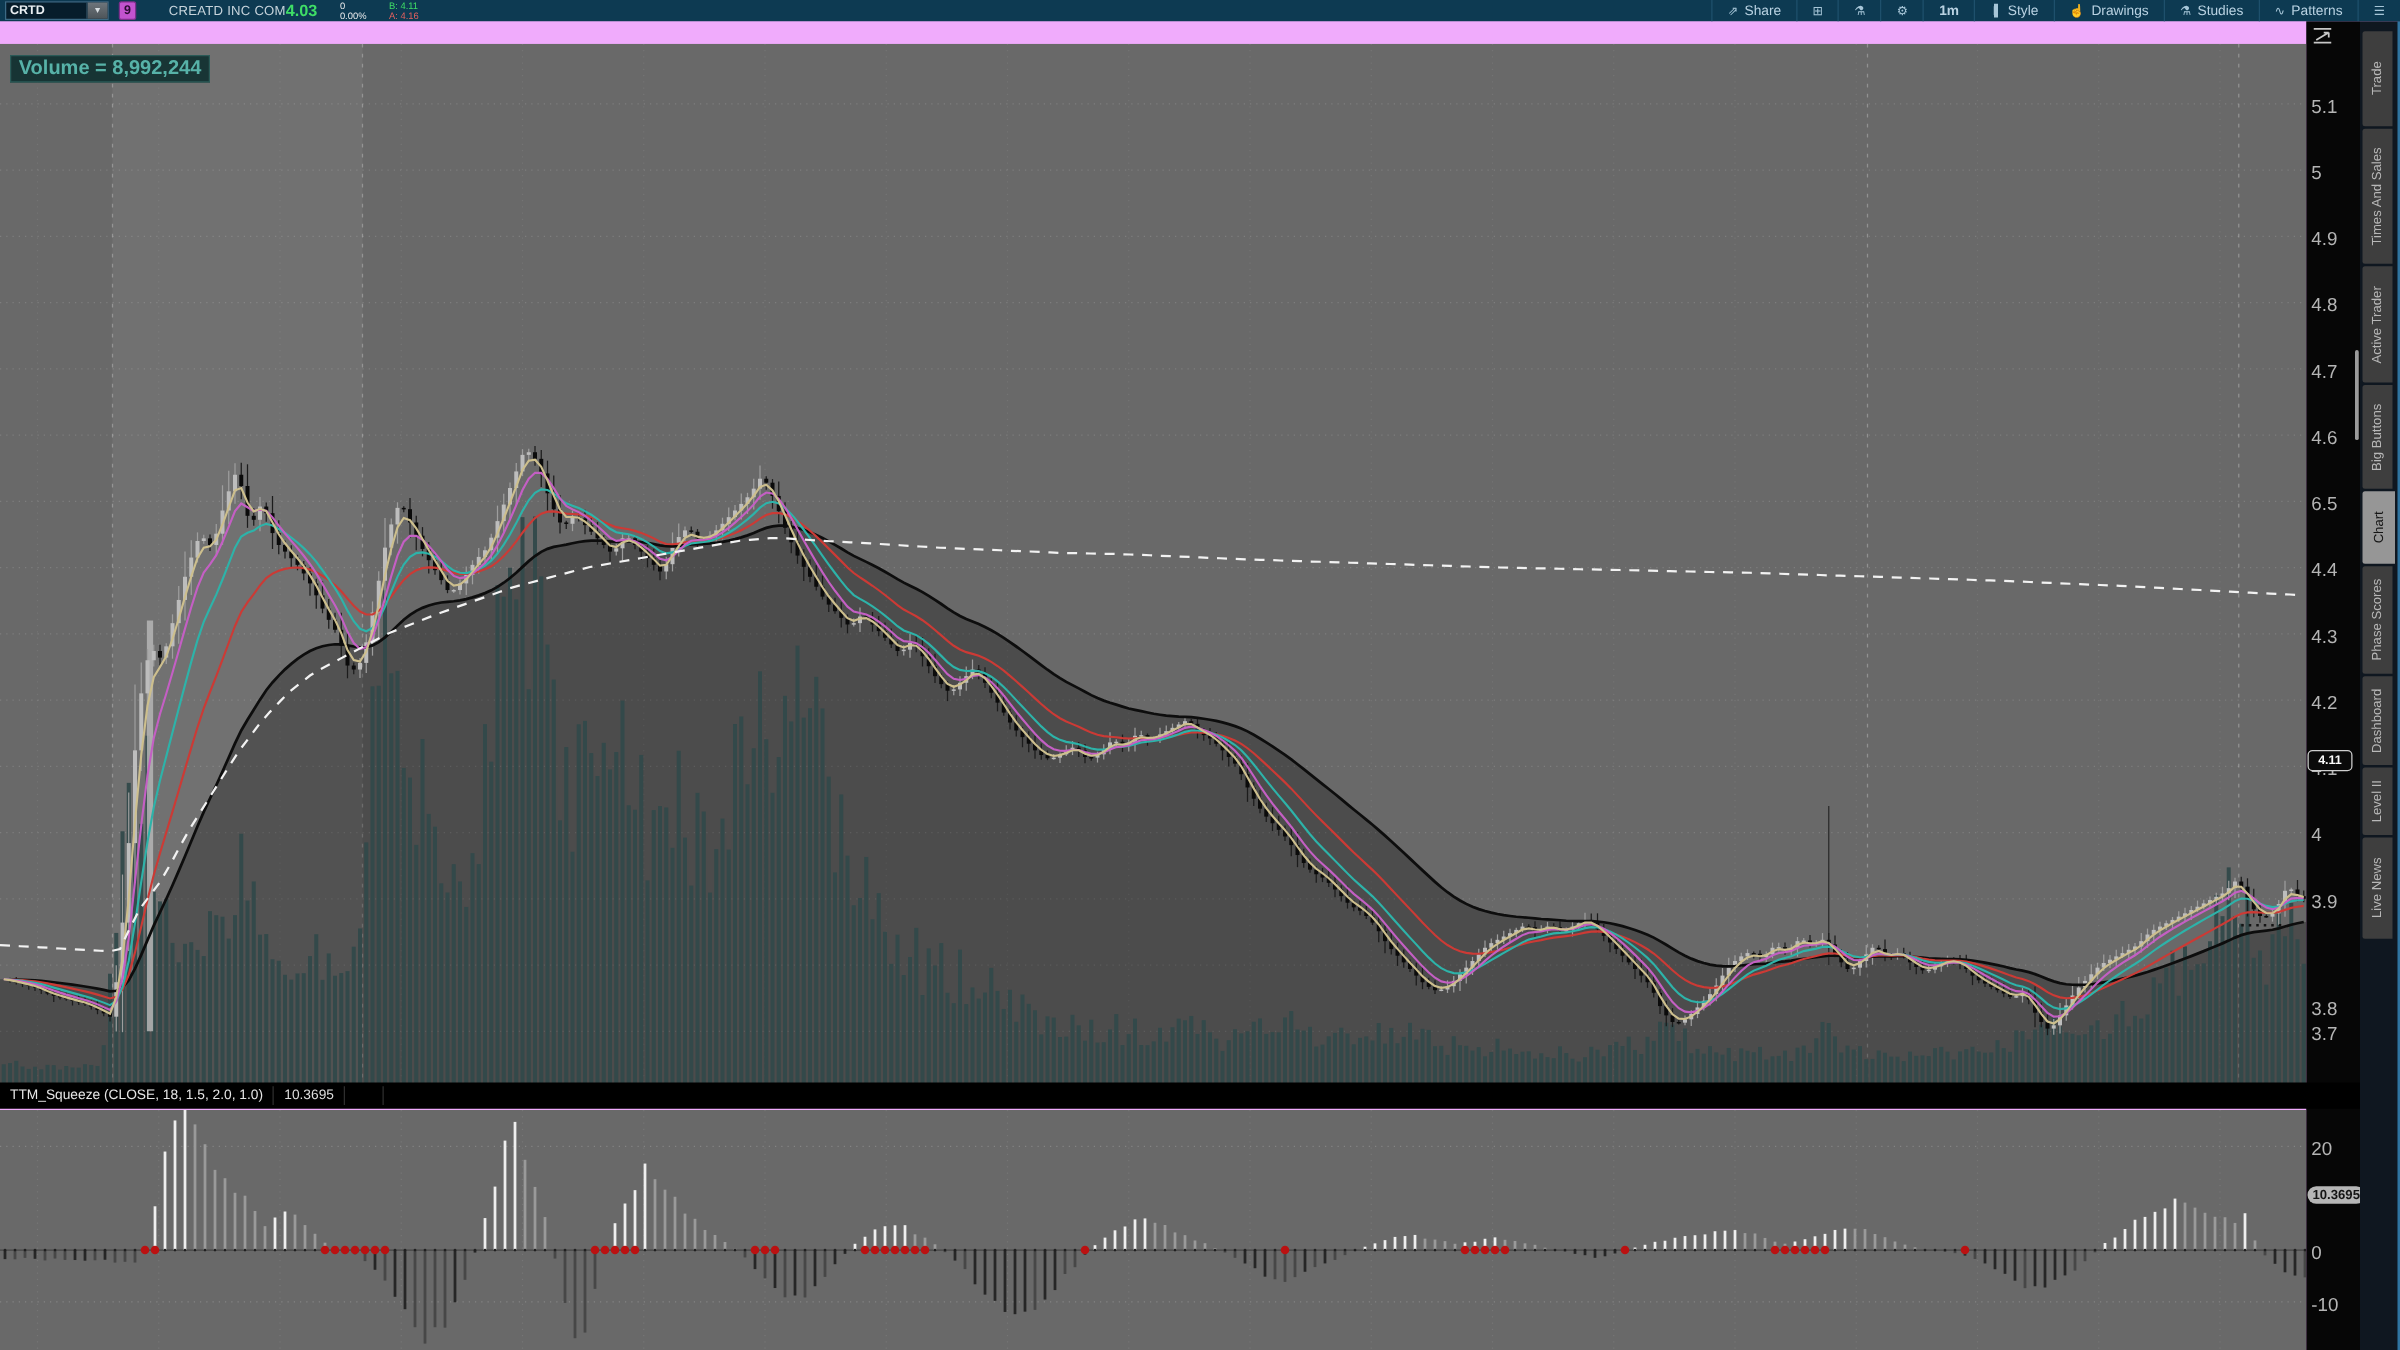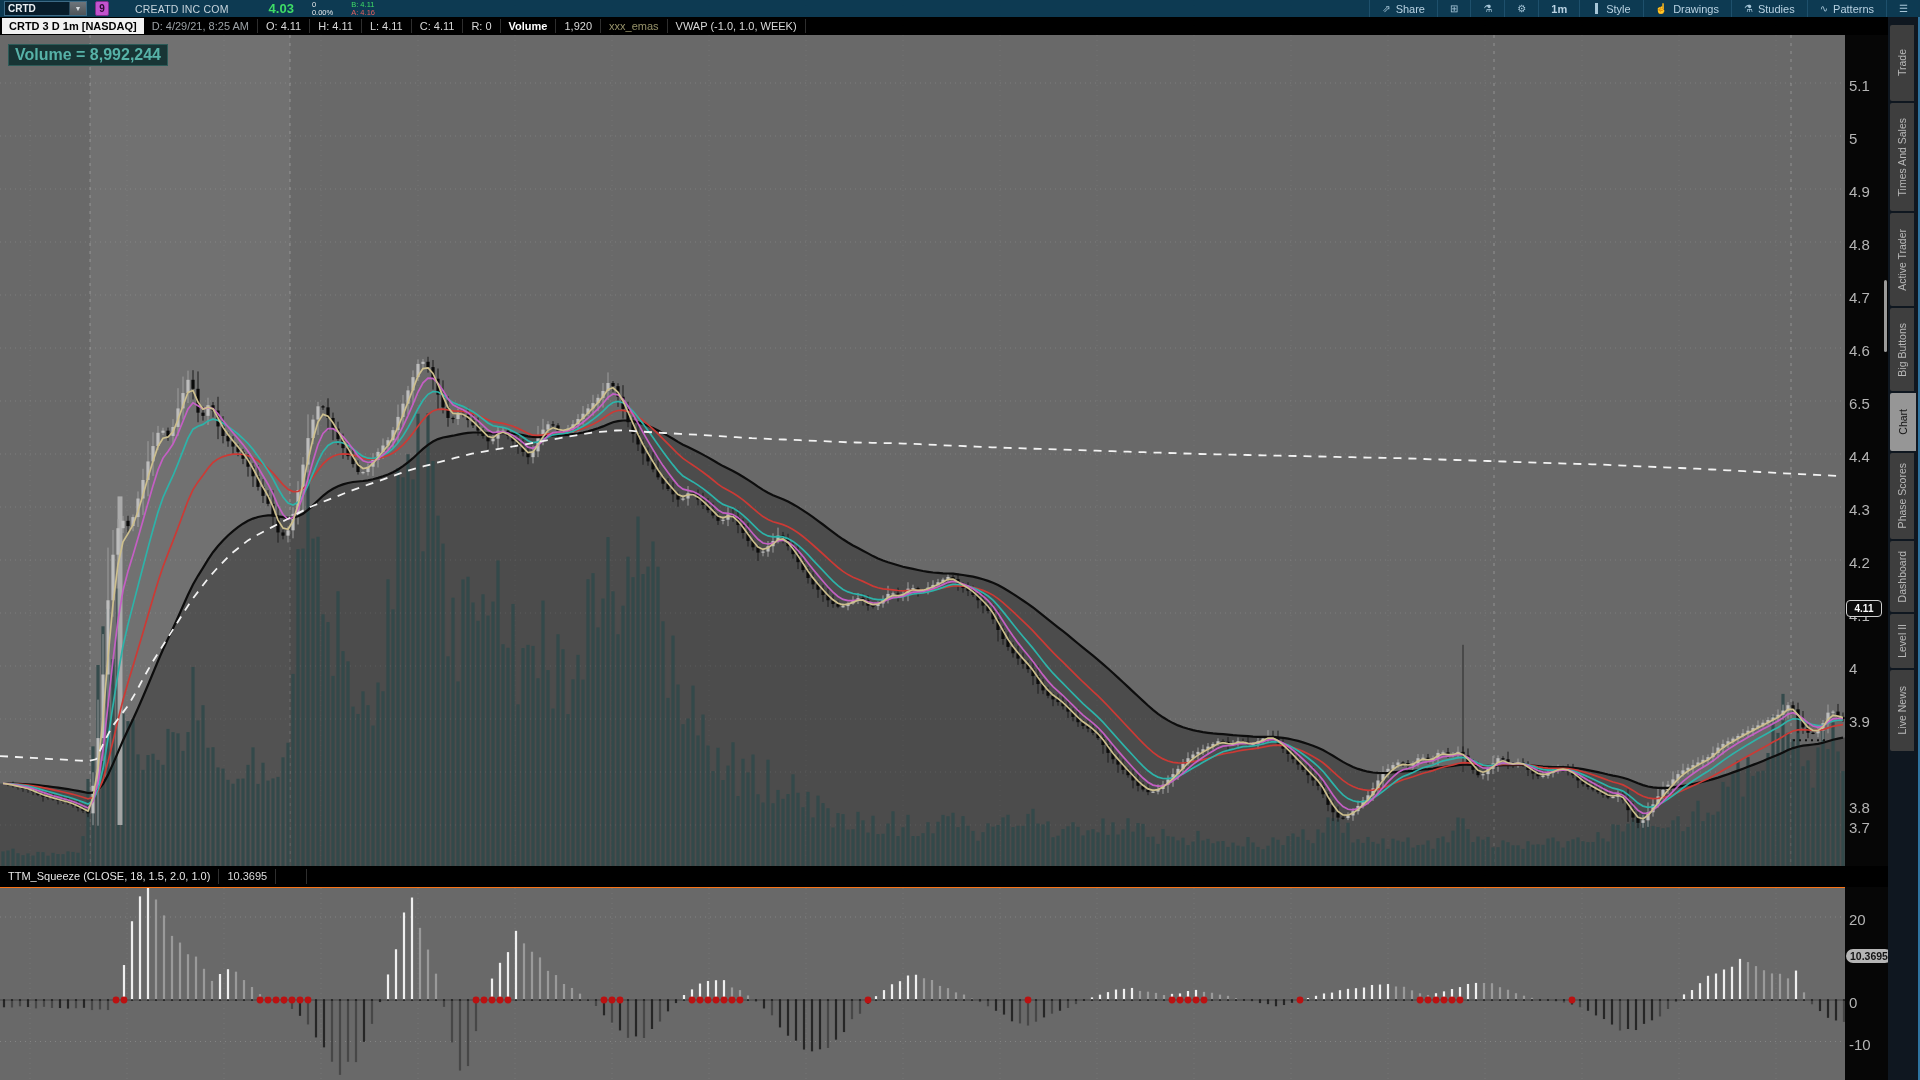--- a/index.html
+++ b/index.html
@@ -1,29 +1,29 @@
 <!DOCTYPE html>
 <html><head>
 <meta charset="utf-8">
 <style>
   html,body{margin:0;padding:0;background:#000;}
-  #app{position:relative;width:1920px;height:1080px;overflow:hidden;background:#f97316;
+  #app{position:relative;width:1920px;height:1080px;overflow:hidden;background:#f0abfc;
        font-family:"Liberation Sans",sans-serif;-webkit-font-smoothing:antialiased;}
   
   .topbar{position:absolute;left:0;top:0;width:1920px;height:17px;background:#0d3a52;display:flex;align-items:center;z-index:30;}
   .tb-left{display:flex;align-items:center;height:17px;}
   .symbox{display:flex;align-items:center;margin-left:4px;height:13px;background:#071d2b;border:1px solid #3c6a85;}
   .symbox input{width:58px;height:11px;background:transparent;border:none;color:#e9eef2;font-weight:bold;
       font-size:10px;padding:0 3px;font-family:"Liberation Sans",sans-serif;outline:none;}
   .symdrop{width:16px;height:13px;background:linear-gradient(#6e757b,#4d5459);color:#d7dde1;font-size:7px;
       display:flex;align-items:center;justify-content:center;border-left:1px solid #2c4a5c;cursor:pointer;}
   .linkbadge{margin-left:8px;width:12px;height:13px;background:#c253cf;border:1px solid #7e2f8c;border-radius:2px;
       color:#2c0b33;font-size:10px;font-weight:bold;display:flex;align-items:center;justify-content:center;cursor:pointer;}
   .company{color:#c7d4dc;font-size:10.5px;margin-left:26px;letter-spacing:.2px;}
-  .last{color:#3fdd66;font-size:13px;font-weight:bold;margin-left:40px;}
+  .last{color:#3fdd66;font-size:13px;font-weight:bold;}
   .pair{display:flex;flex-direction:column;justify-content:center;margin-left:18px;line-height:7.5px;}
   .pair span{font-size:7.5px;}
   .chg span{color:#e8eaec;}
   .ba .b{color:#3fdd66;} .ba .a{color:#e2605e;}
   .tb-right{margin-left:auto;display:flex;align-items:center;height:17px;color:#b9d2e2;font-size:11px;}
   .tb-item{display:flex;align-items:center;gap:5px;padding:0 12px;height:17px;border-left:1px solid #1e506c;cursor:pointer;white-space:nowrap;}
   .tb-item .ico{font-size:10px;color:#a7c6d8;}
   .candle-ico{display:inline-block;width:9px;height:11px;
       background:linear-gradient(90deg,transparent 3px,#a7c6d8 3px,#a7c6d8 6px,transparent 6px),
                  linear-gradient(#a7c6d8,#a7c6d8);background-size:100% 100%,3px 7px;background-position:0 0,3px 2px;background-repeat:no-repeat;}
@@ -115,33 +115,20 @@
       <div class="tb-item">
         <span class="ico">∿</span>
         <span>Patterns</span>
       </div>
       <div class="tb-item">
           <span class="ico">☰</span>
         </div>
     </div>
   </div>
 
-  <div class="chead">
-    <div class="titlebox">CRTD 3 D 1m [NASDAQ]</div>
-    <div class="hcell dt">D: 4/29/21, 8:25 AM</div>
-    <div class="hcell">O: 4.11</div>
-    <div class="hcell">H: 4.11</div>
-    <div class="hcell">L: 4.11</div>
-    <div class="hcell">C: 4.11</div>
-    <div class="hcell">R: 0</div>
-    <div class="hcell vol-label">Volume</div>
-    <div class="hcell">1,920</div>
-    <div class="hcell emas">xxx_emas</div>
-    <div class="hcell">VWAP (-1.0, 1.0, WEEK)</div>
-  </div>
 
   <svg id="main-svg" width="1845" height="833" viewBox="0 35 1845 833">
       <rect x="0" y="35" width="1845" height="833" fill="#696969"></rect>
       <rect x="90" y="35" width="200" height="833" fill="rgba(255,255,255,0.055)"></rect>
       <g>
         <line x1="0" y1="83" x2="1845" y2="83" stroke="rgba(255,255,255,0.14)" stroke-width="1" stroke-dasharray="1 4"></line>
         <line x1="0" y1="135.99999999999983" x2="1845" y2="135.99999999999983" stroke="rgba(255,255,255,0.14)" stroke-width="1" stroke-dasharray="1 4"></line>
         <line x1="0" y1="188.99999999999963" x2="1845" y2="188.99999999999963" stroke="rgba(255,255,255,0.14)" stroke-width="1" stroke-dasharray="1 4"></line>
         <line x1="0" y1="241.99999999999991" x2="1845" y2="241.99999999999991" stroke="rgba(255,255,255,0.14)" stroke-width="1" stroke-dasharray="1 4"></line>
         <line x1="0" y1="294.9999999999997" x2="1845" y2="294.9999999999997" stroke="rgba(255,255,255,0.14)" stroke-width="1" stroke-dasharray="1 4"></line>

